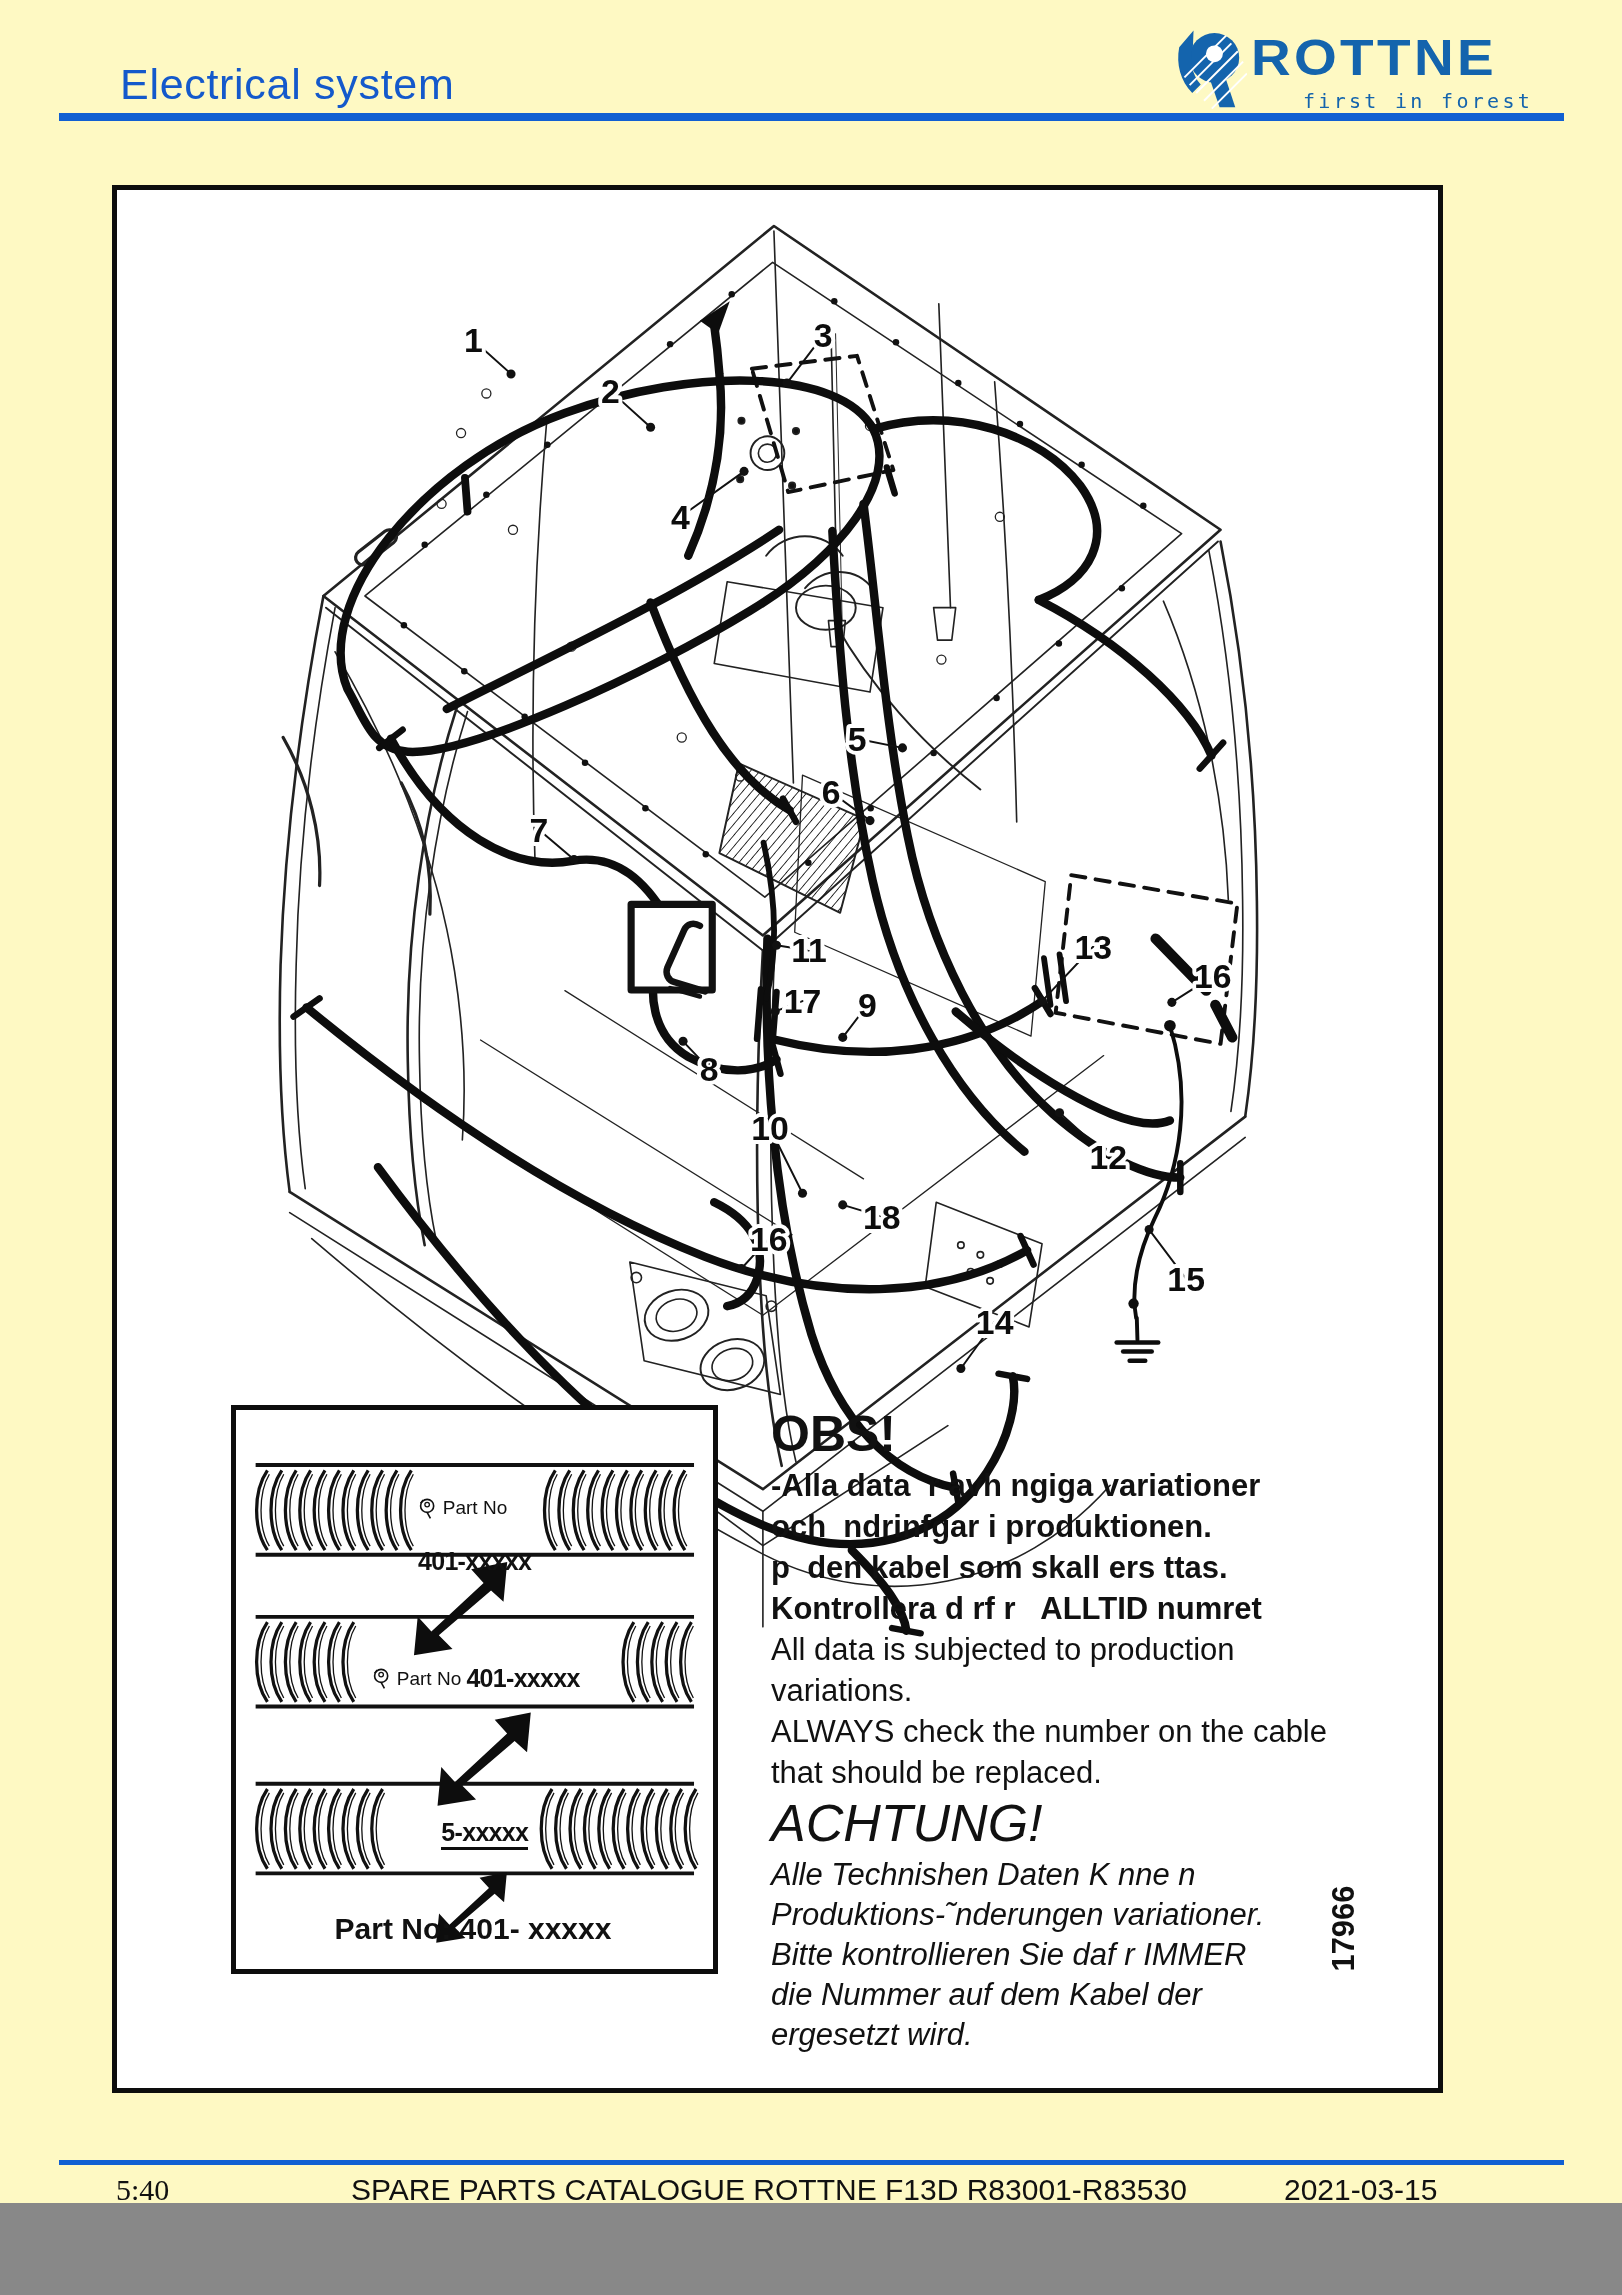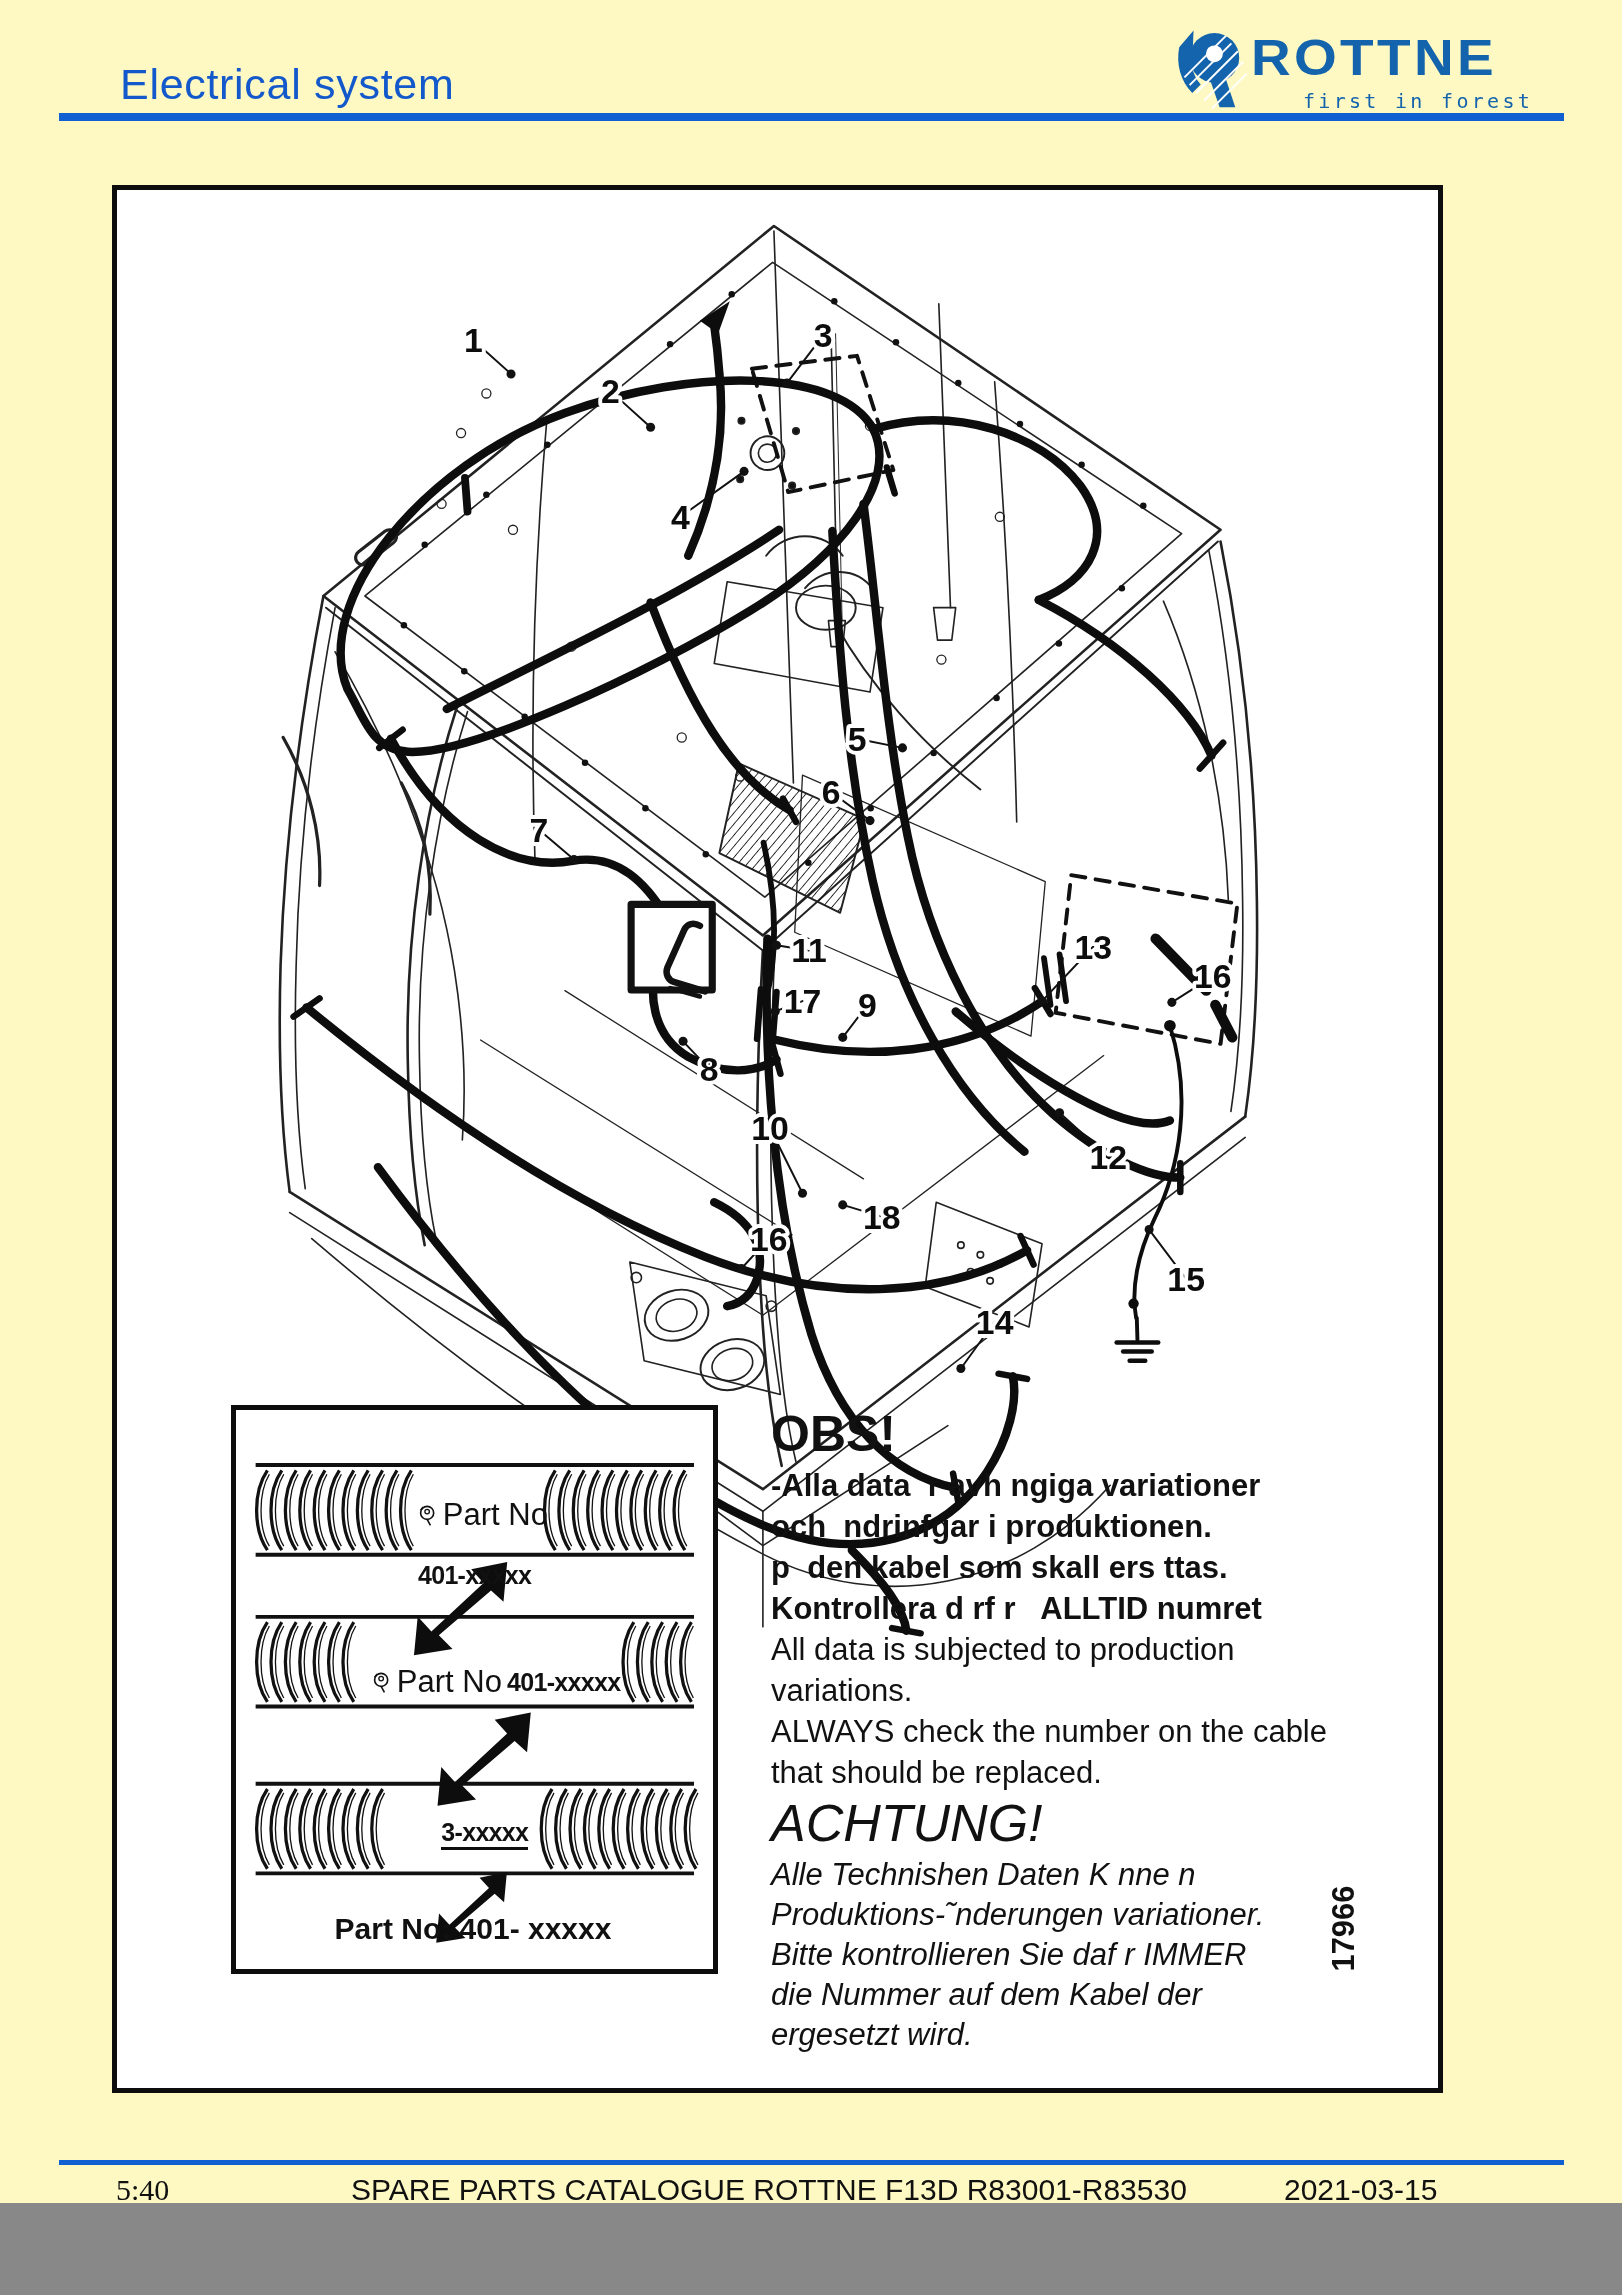--- a/index.html
+++ b/index.html
@@ -18,21 +18,21 @@
   
   .main-box{position:absolute;left:112px;top:185px;width:1331px;height:1908px;
             border:5.9px solid #0d0d0d;box-sizing:border-box;background:#fff;}
   .fig-svg{position:absolute;left:0;top:0;width:100%;height:100%;}
   
   .inset-box{position:absolute;left:114px;top:1215px;width:487px;height:569px;
              border:5.2px solid #0d0d0d;box-sizing:border-box;background:#fff;}
   .inset-svg{position:absolute;left:0;top:0;width:100%;height:100%;}
   .cable-label{position:absolute;white-space:pre;}
   .lbl-row{display:flex;align-items:center;gap:5.2px;}
-  .lbl-reg{font-size:31px;}
+  .lbl-reg{font-size:19px;}
   .lbl-num{font-size:25px;font-weight:bold;letter-spacing:-0.7px;}
   .lbl-underline{border-bottom:3.9px solid #0d0d0d;padding-bottom:1.3px;}
   .inset-caption{position:absolute;left:0;top:502px;width:474px;text-align:center;
                  font-size:30px;font-weight:bold;white-space:pre;}
   
   .notes{position:absolute;left:654px;top:1209px;width:654px;}
   .txtline{white-space:pre;margin-top:8px;}
   .obs-h{font-size:50px;font-weight:bold;line-height:1.08;}
   .sv{font-size:31px;font-weight:bold;line-height:33px;}
   .note-h{font-size:58px;line-height:1.04;margin-top:5.2px;}
@@ -471,21 +471,21 @@
             <circle cx="14" cy="12" r="10" stroke="#111" stroke-width="2.5" fill="none"></circle>
             <circle cx="14" cy="10" r="3.5" stroke="#111" stroke-width="2" fill="none"></circle>
             <path d="M 14,22 L 19,31 M 8,3 L 4,8" stroke="#111" stroke-width="2.5" fill="none"></path>
           </svg>
           <span class="lbl-reg">Part No</span>
           <span class="lbl-num">401-xxxxx</span>
         </div>
       </div>
 
       <div class="cable-label" style="left:182px;top:396px;">
-        <span class="lbl-num lbl-underline">3-xxxxx</span>
+        <span class="lbl-num lbl-underline">5-xxxxx</span>
       </div>
 
       <div class="inset-caption">Part No: 401- xxxxx</div>
     </div>
 
     <div class="notes">
       <div class="obs-h txtline">OBS!</div>
       <div class="sv txtline">-Alla data  r avh ngiga variationer</div>
       <div class="sv txtline">och  ndrinfgar i produktionen.</div>
       <div class="sv txtline">p  den kabel som skall ers ttas.</div>

